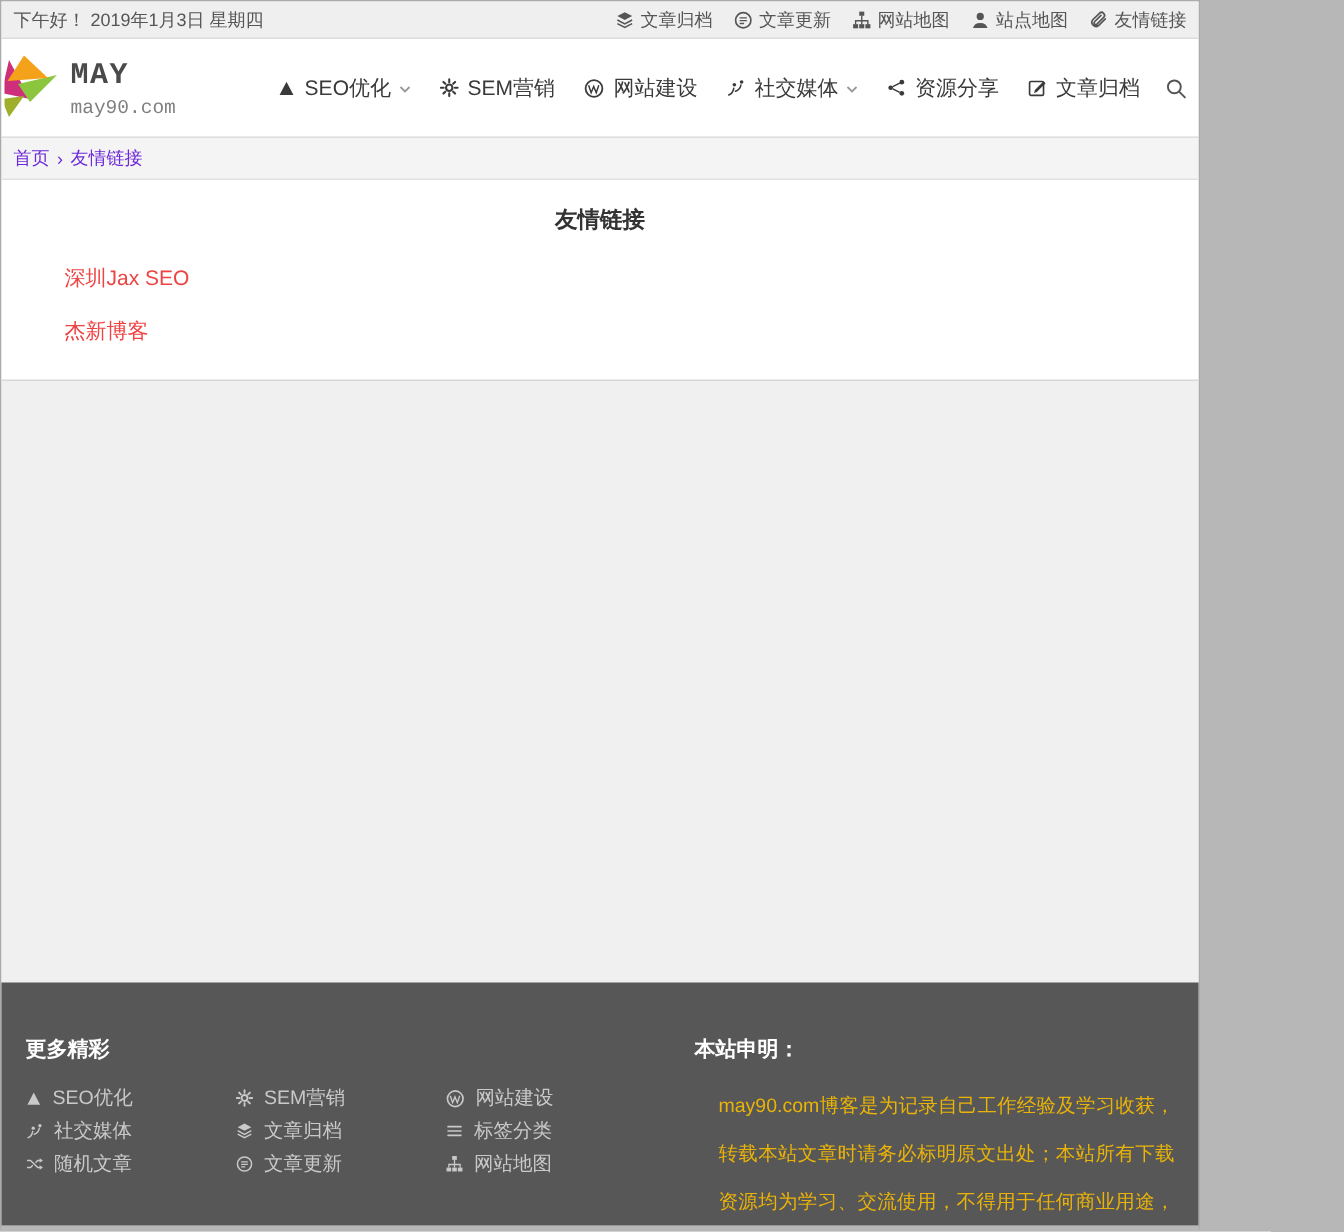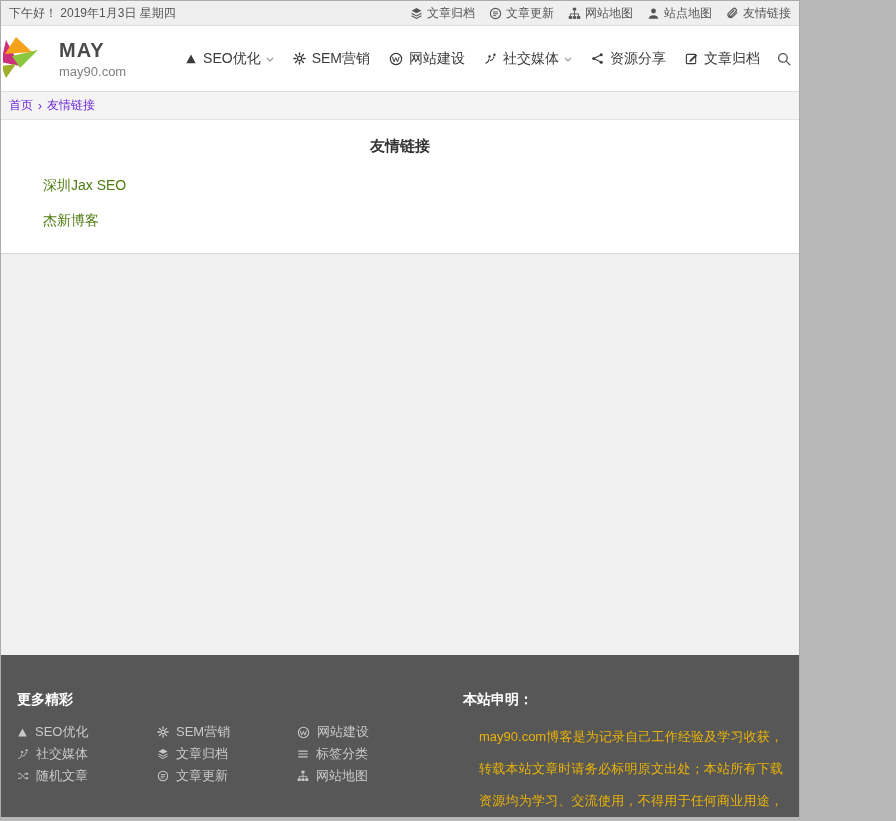--- a/index.html
+++ b/index.html
@@ -17,40 +17,40 @@
     height:25px; background:#efefef; border-bottom:1px solid #dcdcdc;
     display:flex; align-items:center; justify-content:space-between;
     padding:0 8px; font-size:12px; color:#555;
   }
   .topbar-links { display:flex; align-items:center; gap:14px; }
   .tb-link { display:flex; align-items:center; gap:4px; color:#555; }
 
   
   .header { height:65px; background:#fff; display:flex; align-items:center; padding:0 8px 0 2px; }
   .logo { display:flex; align-items:center; }
-  .logo-text { margin-left:18px; }
+  .logo-text { margin-left:6px;font-family:Liberation Mono, monospace; }
   .site-name { font-size:20px; font-weight:bold; color:#4a4a4a; letter-spacing:1px; }
   .site-domain { font-size:13px; color:#808080; margin-top:2px; }
   .main-nav { margin-left:auto; display:flex; align-items:center; }
   .nav-item { display:flex; align-items:center; gap:6px; margin-left:19px; font-size:14px; color:#3a3a3a; }
   .nav-item .chev { margin-left:-1px; margin-top:2px; }
   .nav-search { margin-left:17px; color:#555; }
 
   
   .breadcrumb {
     height:29px; background:#f4f4f4; border-top:1px solid #ddd; border-bottom:1px solid #e2e2e2;
     display:flex; align-items:center; padding:0 8px; font-size:12px; color:#6d28d9; gap:5px;
   }
 
   
   .content { height:134px; background:#fff; border-bottom:1px solid #d8d8d8; }
   .page-title { padding-top:17px; text-align:center; font-size:15px; font-weight:bold; color:#333; }
   .friend-links { list-style:none; margin:21px 0 0 42px; }
   .friend-links li { margin-bottom:17px; font-size:14px; }
-  .friend-links a { color:#4d7c0f; }
+  .friend-links a { color:#ef4444; }
 
   .spacer { flex:1; background:#f0f0f0; }
 
   
   .footer { height:162px; background:#575757; display:flex; padding:36px 16px 0 16px; color:#c9c9c9; }
   .footer h3 { font-size:14px; font-weight:bold; color:#fff; margin-bottom:12px; }
   .footer-left { width:446px; flex-shrink:0; }
   .footer-grid {
     list-style:none; display:grid; grid-auto-flow:column;
     grid-template-rows:repeat(3,22px); grid-auto-columns:140px;

